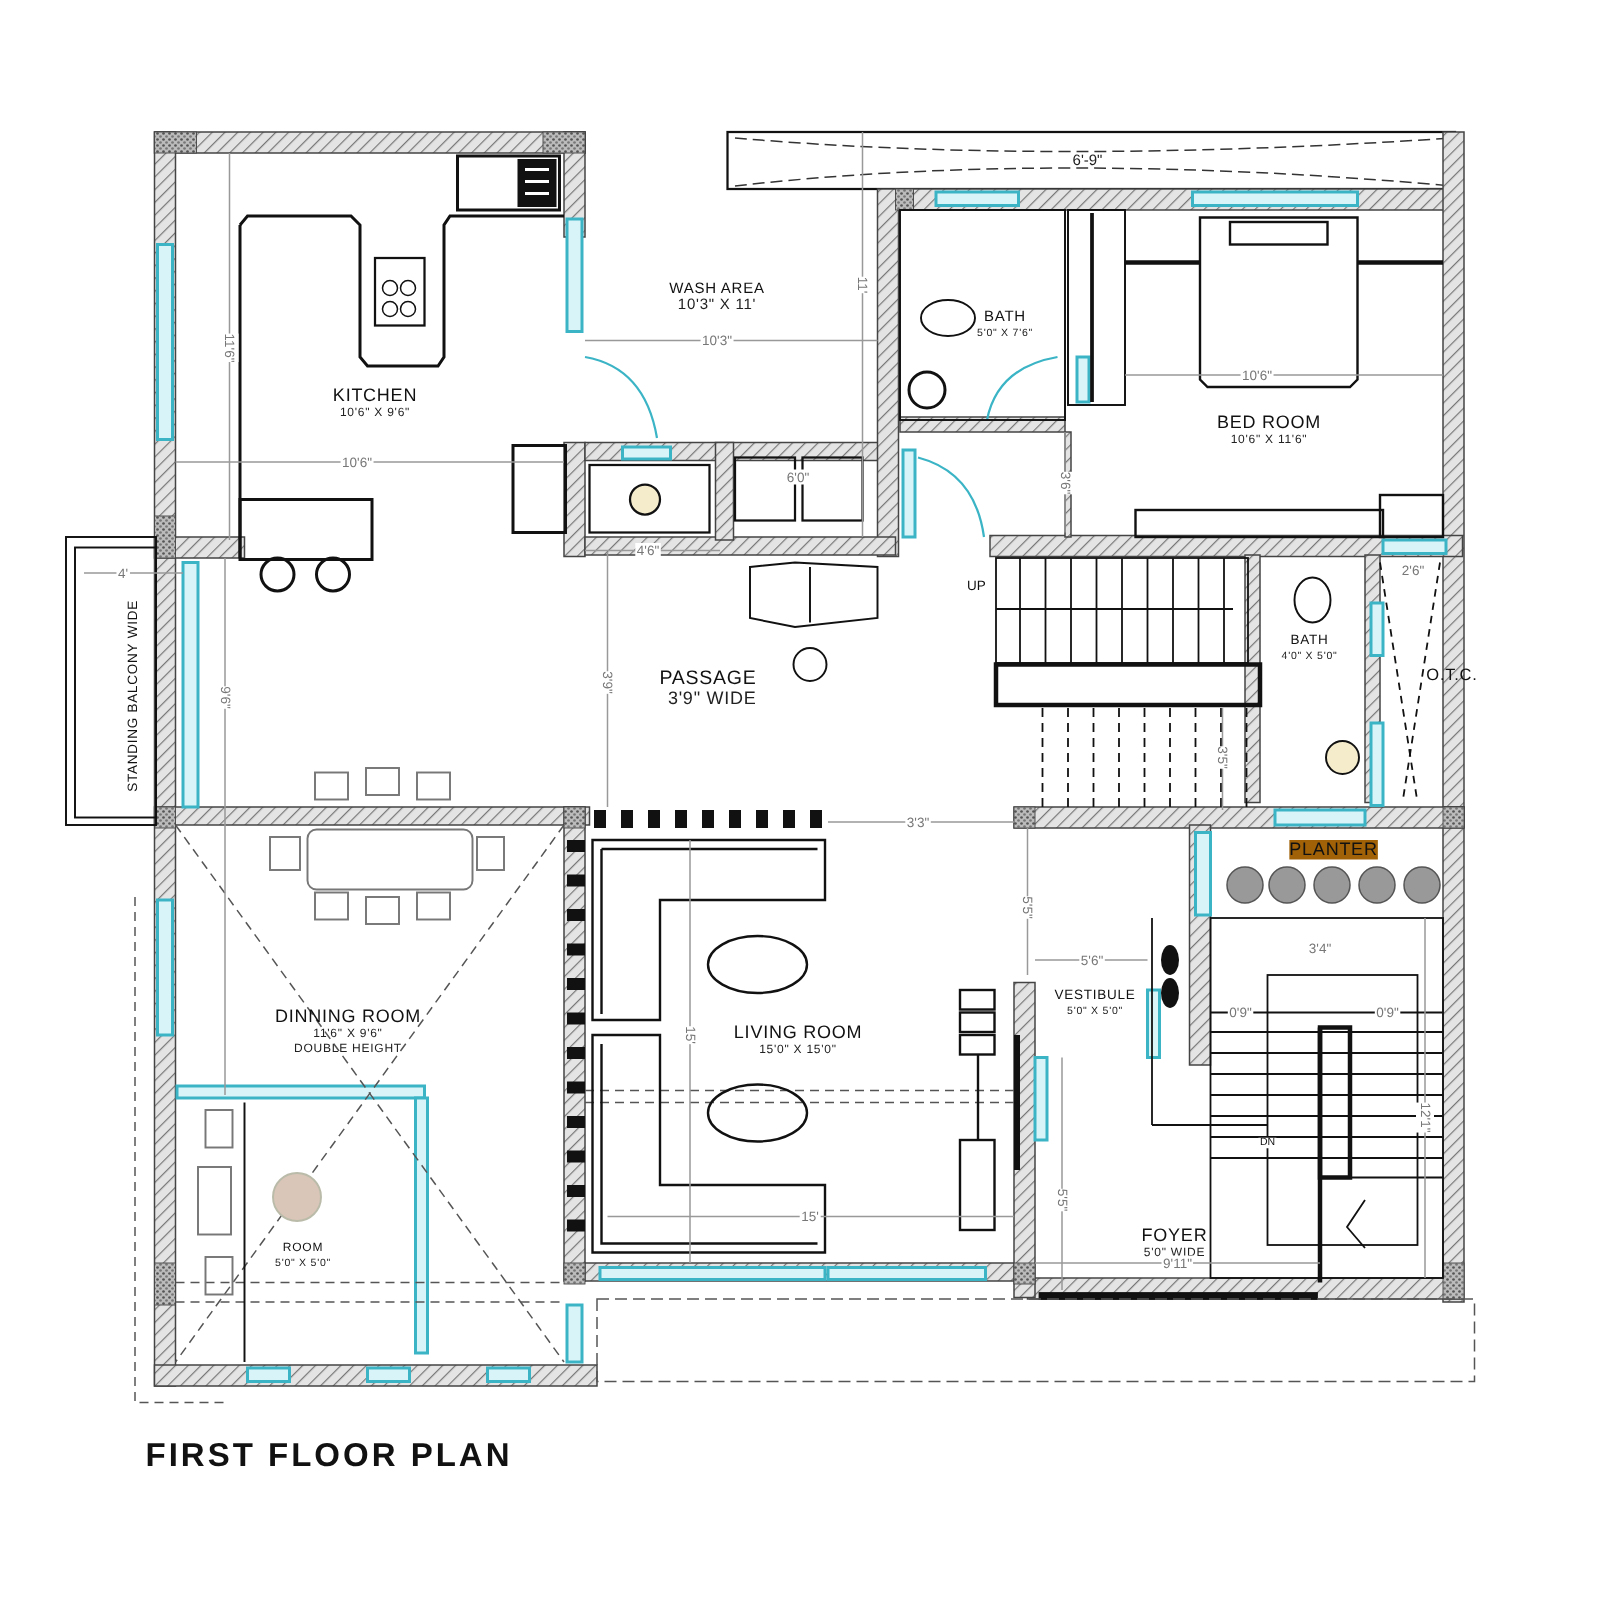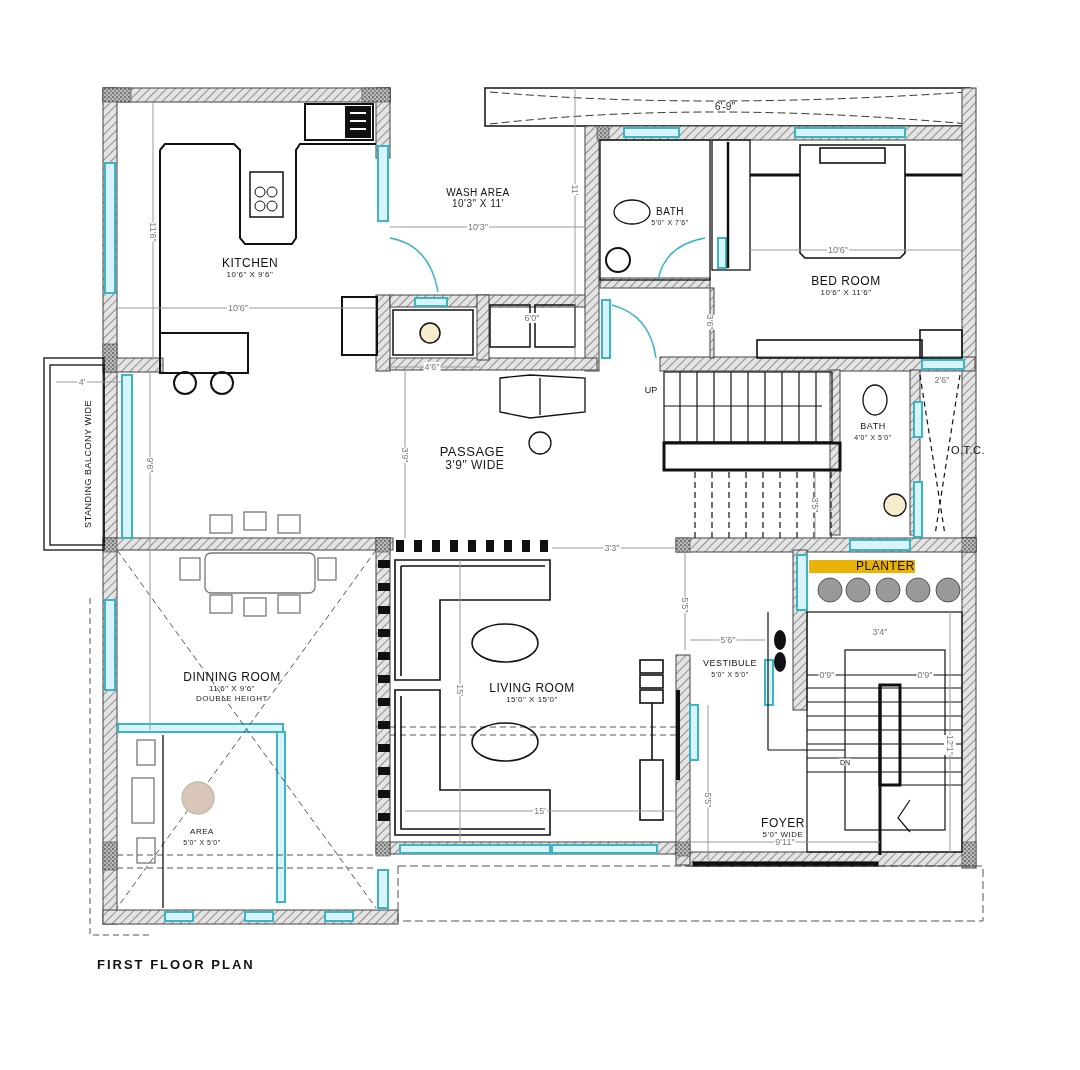--- a/index.html
+++ b/index.html
@@ -2,21 +2,21 @@
 <html><head>
 <meta charset="utf-8">
 <style>
   html,body{margin:0;padding:0;background:#ffffff;}
   body{width:1080px;height:1070px;position:relative;overflow:hidden;font-family:"Liberation Sans",sans-serif;}
   svg#plan{position:absolute;left:0;top:0;}
   .lbl{position:absolute;text-align:center;color:#111;font-size:12px;line-height:13px;letter-spacing:0.5px;white-space:nowrap;transform:translateX(-50%);}
   .lbl .sub{display:block;font-size:8px;line-height:10px;color:#222;}
   .dim{position:absolute;font-size:9px;color:#777;white-space:nowrap;transform:translate(-50%,-50%);background:#fff;padding:0 1px;}
   .vert{writing-mode:vertical-rl;}
-  .title{position:absolute;left:97px;top:957px;font-size:13px;font-weight:bold;letter-spacing:2px;color:#111;font-family:"Liberation Sans",sans-serif;}
+  .title{position:absolute;left:97px;top:957px;font-size:22px;font-weight:bold;letter-spacing:2px;color:#111;font-family:"Liberation Sans",sans-serif;}
 </style>
 </head>
 <body>
 
 <svg id="plan" width="1080" height="1070" viewBox="0 0 1080 1070" xmlns="http://www.w3.org/2000/svg">
   <defs>
     <pattern id="hatch" width="6" height="6" patternUnits="userSpaceOnUse" patternTransform="rotate(45)">
       <rect width="6" height="6" fill="#e4e4e4"></rect>
       <line x1="0" y1="0" x2="0" y2="6" stroke="#777" stroke-width="1.6"></line>
     </pattern>
@@ -352,32 +352,32 @@
 <div class="lbl" style="left:232px;top:671px;">
   <span>DINNING ROOM</span>
   <span class="sub">11'6" X 9'6"</span>
   <span class="sub">DOUBLE HEIGHT</span>
 </div>
 <div class="lbl" style="left:532px;top:682px;">
   <span>LIVING ROOM</span>
   <span class="sub">15'0" X 15'0"</span>
 </div>
 <div class="lbl" style="left:202px;top:825px;font-size:8px;">
-  <span>AREA</span>
+  <span>ROOM</span>
   <span class="sub" style="font-size:7px;">5'0" X 5'0"</span>
 </div>
 <div class="lbl" style="left:730px;top:657px;font-size:9px;">
   <span>VESTIBULE</span>
   <span class="sub" style="font-size:7px;">5'0" X 5'0"</span>
 </div>
 <div class="lbl" style="left:783px;top:793px;margin-top:24px;">
   <span>FOYER</span>
   <span class="sub">5'0" WIDE</span>
 </div>
-<div class="lbl" style="left:862px;top:560px;background:#eab308;padding-left:47px;">
+<div class="lbl" style="left:889px;top:560px;background:#a16207;">
   <span>PLANTER</span>
 </div>
 <div class="lbl vert" style="left:82px;top:400px;font-size:9px;transform:rotate(180deg);">
   <span>STANDING BALCONY</span>
   <span>WIDE</span>
 </div>
 
 <span class="dim" style="left:238px;top:308px;">10'6"</span>
 <span class="dim vert" style="left:153px;top:232px;">11'6"</span>
 <span class="dim" style="left:478px;top:227px;">10'3"</span>

